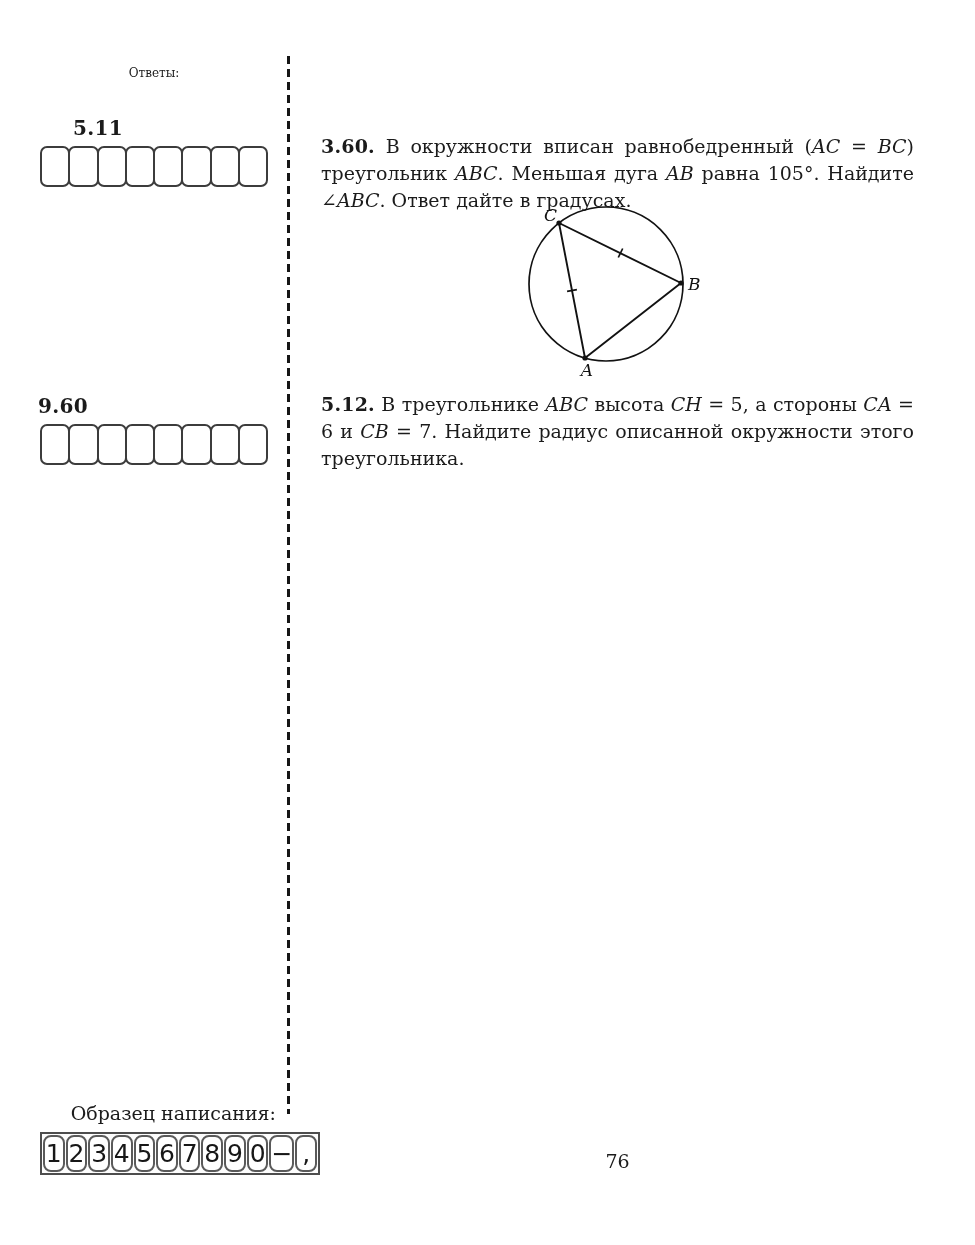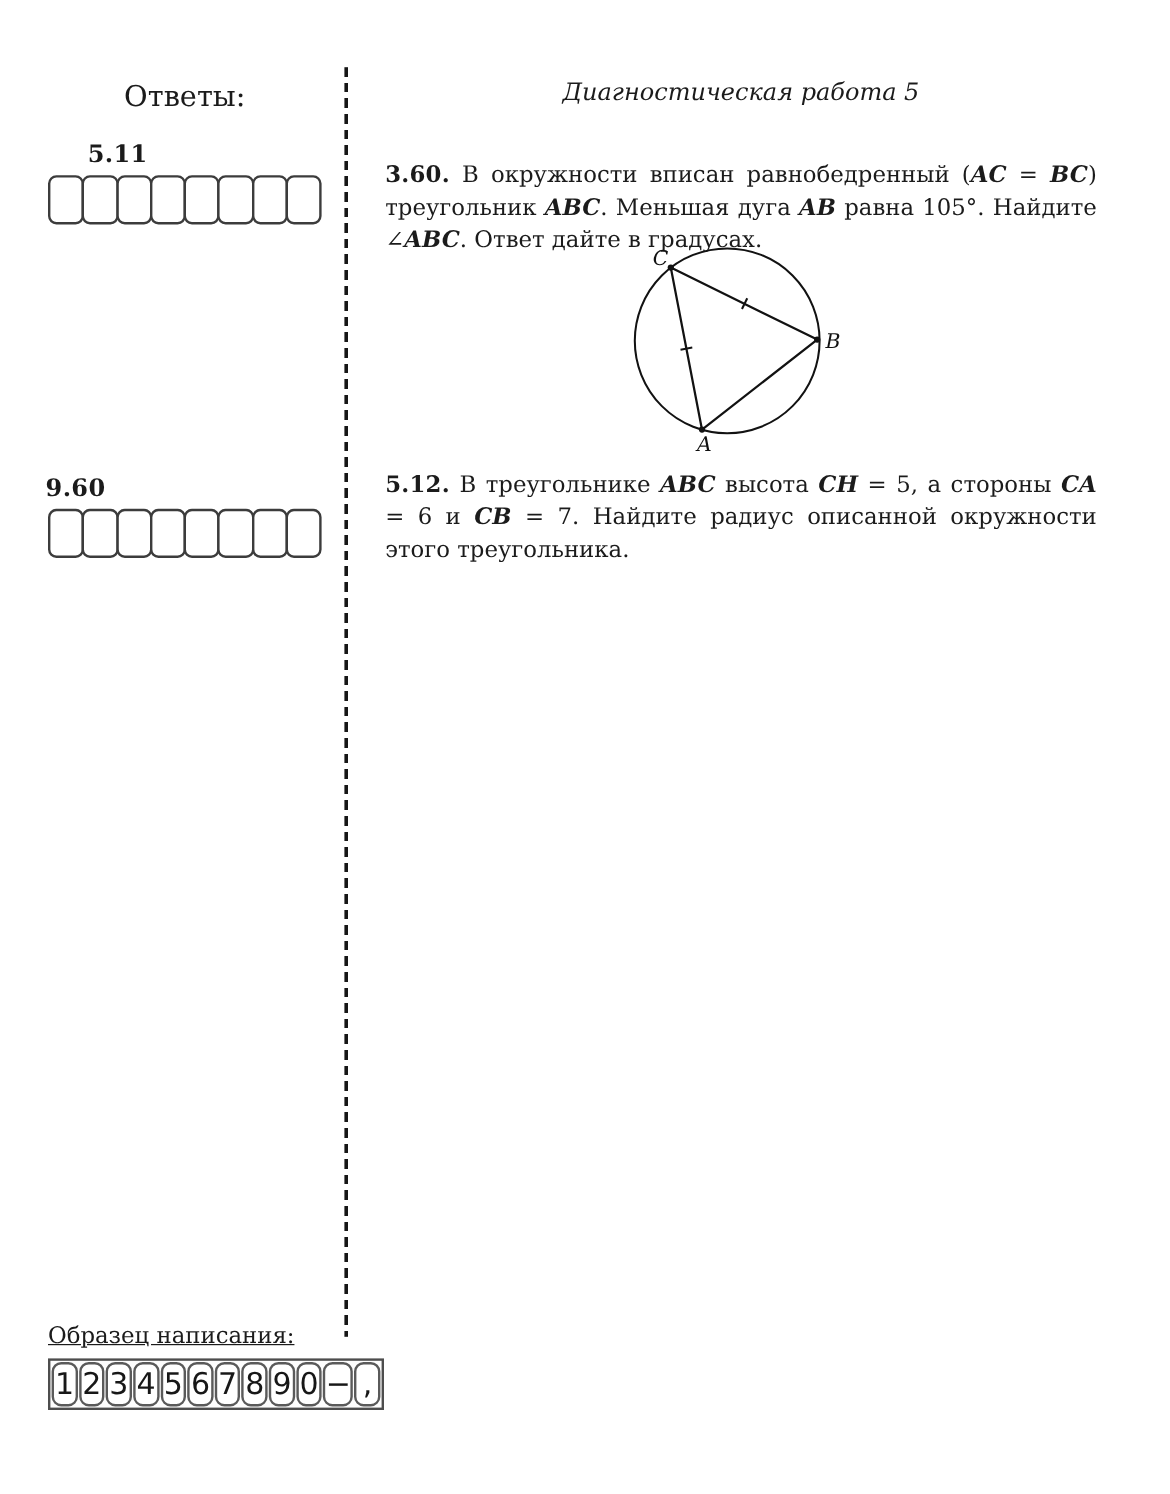--- a/index.html
+++ b/index.html
@@ -8,21 +8,21 @@
     width:975px;height:1245px;
     background:#ffffff;
     font-family:"DejaVu Serif","Liberation Serif",serif;
     color:#1b1b1b;
     overflow:hidden;
     margin:0 auto;
   }
   
   .answers-title{
     position:absolute;left:40px;top:66px;width:228px;
-    text-align:center;font-size:24px;
+    text-align:center;font-size:12px;
   }
   .answer-label{
     position:absolute;left:38px;width:120px;
     font-weight:bold;font-size:20px;letter-spacing:.3px;
   }
   .label-1{top:116px;text-align:center;}
   .label-2{top:394px;}
   .answer-boxes{
     position:absolute;left:40px;width:228px;height:41px;
     display:flex;
@@ -49,37 +49,37 @@
   }
   .problem{
     position:absolute;left:321px;width:593px;
     font-size:19px;line-height:27px;
     text-align:justify;
     hyphens:manual;
   }
   .problem-1{top:114px;}
   .problem-2{top:372px;}
   .problem b{letter-spacing:.2px;}
-  .mi{font-style:italic;font-weight:bold;}
+  .mi{font-style:italic;}
   
   .figure{
     position:absolute;left:515px;top:198px;
   }
   .fig-label{
     font-family:"DejaVu Serif","Liberation Serif",serif;
     font-style:italic;font-size:17px;fill:#111;
   }
   
   .page-number{
     position:absolute;left:321px;top:1150px;width:593px;
     text-align:center;font-size:19px;
   }
   .sample-label{
     position:absolute;left:40px;top:1102px;width:236px;
-    text-align:left;font-size:19px;text-decoration:underline;
+    text-align:right;font-size:19px;
   }
   .sample-strip{
     position:absolute;left:40px;top:1132px;width:274px;height:37px;
     border:2px solid #4d4d4d;
     display:flex;gap:1px;padding:1px;
     background:#fdfdfd;
   }
   .sample-cell{
     flex:1;
     border:2px solid #5a5a5a;
@@ -117,39 +117,39 @@
       <div class="cell"></div>
       <div class="cell"></div>
       <div class="cell"></div>
       <div class="cell"></div>
       <div class="cell"></div>
       <div class="cell"></div>
     </div>
 
   <div class="divider"></div>
 
-  <div class="work-title">Диагностическая работа 5</div>
 
   <p class="problem problem-1"><b>3.60.</b> <span>В окружности вписан равнобедренный (</span><span class="mi">AC</span><span> = </span><span class="mi">BC</span><span>) тре­угольник </span><span class="mi">ABC</span><span>. Меньшая дуга </span><span class="mi">AB</span><span> равна 105°. Найдите ∠</span><span class="mi">ABC</span><span>. Ответ дайте в градусах.</span></p>
 
   <svg class="figure" width="200" height="192" viewBox="0 0 200 192">
     <circle cx="91" cy="86" r="77" fill="none" stroke="#121212" stroke-width="1.7"></circle>
     <path d="M44 25 L166 85 L70 160 Z" fill="none" stroke="#121212" stroke-width="1.9" stroke-linejoin="round"></path>
     <line x1="107.7" y1="50.5" x2="103.3" y2="59.5" stroke="#121212" stroke-width="1.7"></line>
     <line x1="52.1" y1="93.4" x2="61.9" y2="91.6" stroke="#121212" stroke-width="1.7"></line>
     <circle cx="44" cy="25" r="2.6" fill="#121212"></circle>
     <circle cx="166" cy="85" r="2.6" fill="#121212"></circle>
     <circle cx="70" cy="160" r="2.6" fill="#121212"></circle>
     <text class="fig-label" x="42" y="23" text-anchor="end">C</text>
     <text class="fig-label" x="173" y="92" text-anchor="start">B</text>
     <text class="fig-label" x="72" y="178" text-anchor="middle">A</text>
   </svg>
 
   <p class="problem problem-2"><b>5.12.</b> <span>В треугольнике </span><span class="mi">ABC</span><span> высота </span><span class="mi">CH</span><span> = 5, а стороны </span><span class="mi">CA</span><span> = 6 и </span><span class="mi">CB</span><span> = 7. Найдите радиус описанной окружности этого тре­угольника.</span></p>
 
+  <div class="page-number">76</div>
 
   <div class="sample-label">Образец написания:</div>
   <div class="sample-strip">
       <div class="sample-cell">1</div>
       <div class="sample-cell">2</div>
       <div class="sample-cell">3</div>
       <div class="sample-cell">4</div>
       <div class="sample-cell">5</div>
       <div class="sample-cell">6</div>
       <div class="sample-cell">7</div>

